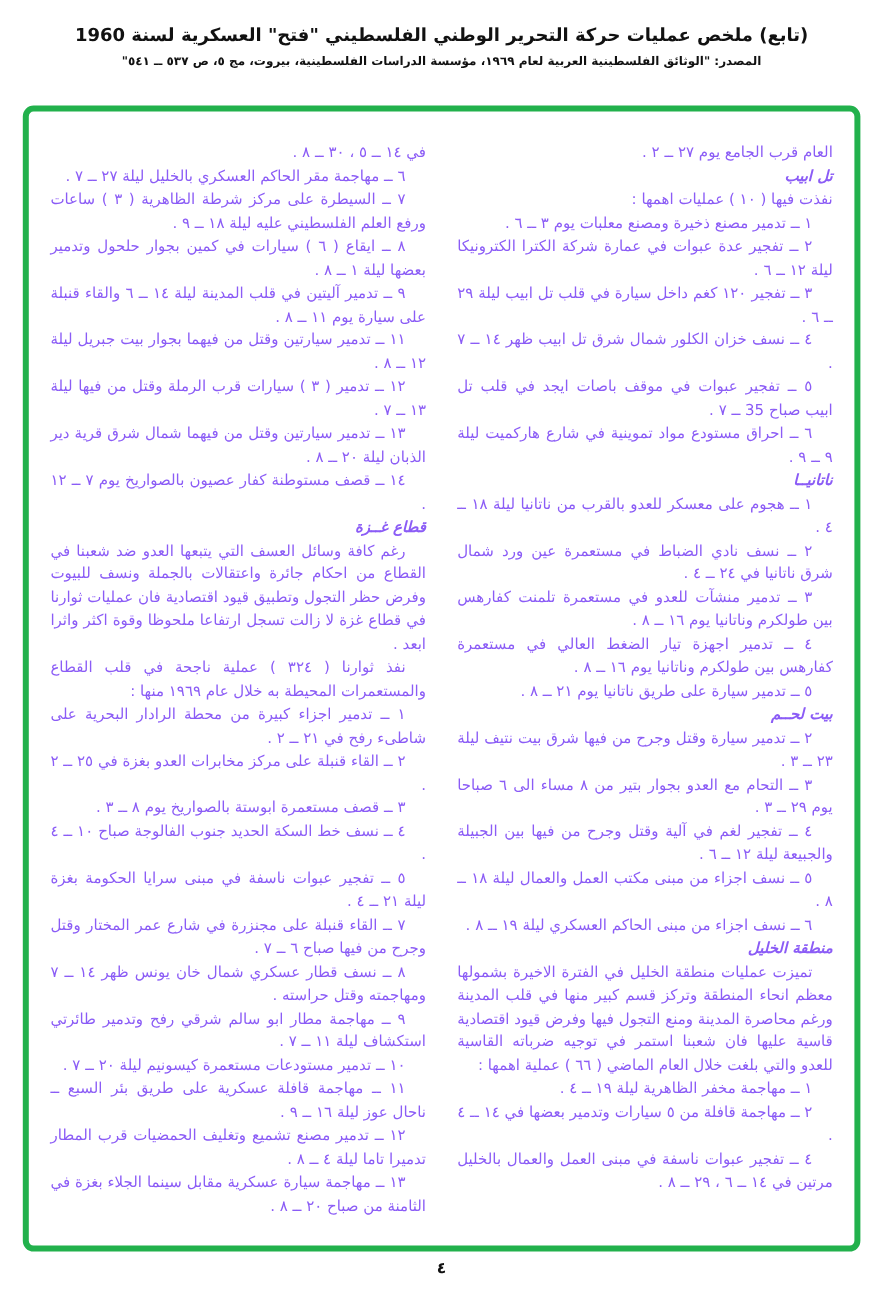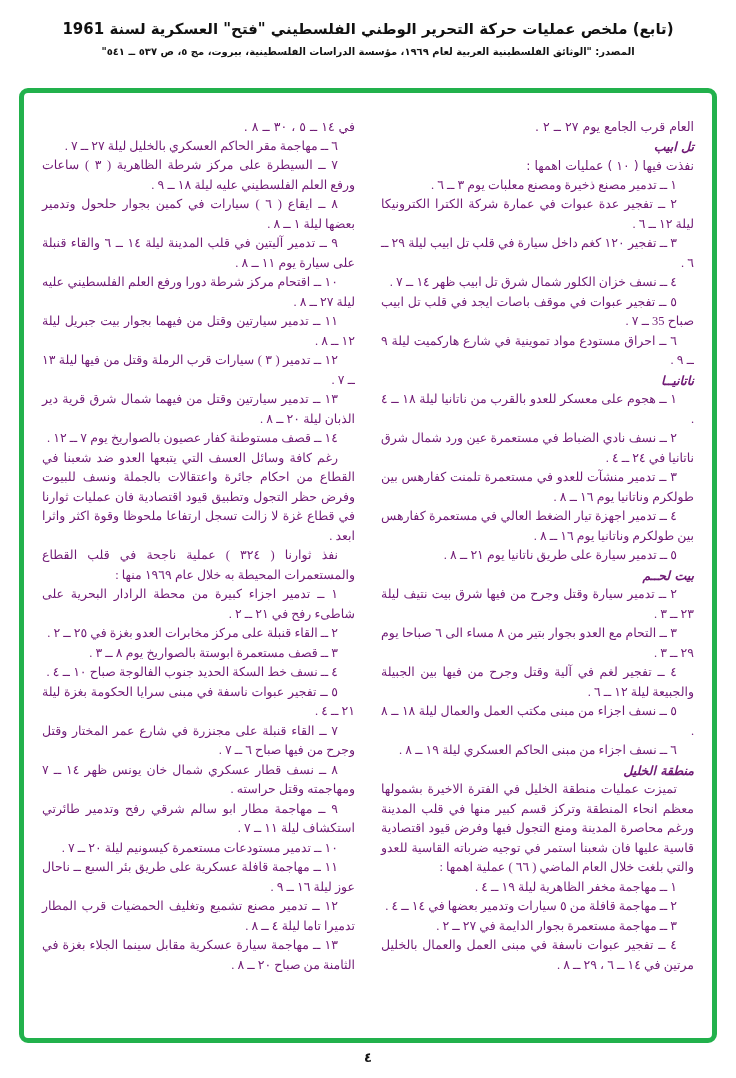--- a/index.html
+++ b/index.html
@@ -49,30 +49,29 @@
     direction: rtl;
     gap: 26px;
     padding: 24px 18px 0 18px;
   }
   .column {
     flex: 1;
     direction: rtl;
     text-align: justify;
     font-size: 12.5px;
     line-height: 19.5px;
-    color: #701a75;
+    color: #8b5cf6;
   }
   .column p {
     margin: 0;
     padding: 0;
   }
   .column p.item,
   .column p.para {
     text-indent: 17px;
-    font-family: Liberation Serif, serif;
   }
   .column p.heading {
     font-weight: bold;
     text-indent: 0;
     font-style: italic;
   }
   .column p.cont {
     text-indent: 0;
   }
   .page-number {
@@ -84,21 +83,21 @@
     font-size: 13px;
     font-weight: bold;
     color: #111;
   }
 </style>
 </head>
 <body>
 
 <div class="page">
 
-  <div class="doc-title">(تابع) ملخص عمليات حركة التحرير الوطني الفلسطيني "فتح" العسكرية لسنة 1961</div>
+  <div class="doc-title">(تابع) ملخص عمليات حركة التحرير الوطني الفلسطيني "فتح" العسكرية لسنة 1960</div>
 
   <div class="doc-source">المصدر: "الوثائق الفلسطينية العربية لعام ١٩٦٩، مؤسسة الدراسات الفلسطينية، بيروت، مج ٥، ص ٥٣٧ ــ ٥٤١"</div>
 
   <div class="content-box">
     <div class="columns">
       <div class="column">
           <p class="cont">العام قرب الجامع يوم ٢٧ ــ ٢ .</p>
           <p class="heading">تل ابيب</p>
           <p class="cont">نفذت فيها ( ١٠ ) عمليات اهمها :</p>
           <p class="item">١ ــ تدمير مصنع ذخيرة ومصنع معلبات يوم ٣ ــ ٦ .</p>
@@ -116,34 +115,33 @@
           <p class="heading">بيت لحــم</p>
           <p class="item">٢ ــ تدمير سيارة وقتل وجرح من فيها شرق بيت نتيف ليلة ٢٣ ــ ٣ .</p>
           <p class="item">٣ ــ التحام مع العدو بجوار بتير من ٨ مساء الى ٦ صباحا يوم ٢٩ ــ ٣ .</p>
           <p class="item">٤ ــ تفجير لغم في آلية وقتل وجرح من فيها بين الجبيلة والجبيعة ليلة ١٢ ــ ٦ .</p>
           <p class="item">٥ ــ نسف اجزاء من مبنى مكتب العمل والعمال ليلة ١٨ ــ ٨ .</p>
           <p class="item">٦ ــ نسف اجزاء من مبنى الحاكم العسكري ليلة ١٩ ــ ٨ .</p>
           <p class="heading">منطقة الخليل</p>
           <p class="para">تميزت عمليات منطقة الخليل في الفترة الاخيرة بشمولها معظم انحاء المنطقة وتركز قسم كبير منها في قلب المدينة ورغم محاصرة المدينة ومنع التجول فيها وفرض قيود اقتصادية قاسية عليها فان شعبنا استمر في توجيه ضرباته القاسية للعدو والتي بلغت خلال العام الماضي ( ٦٦ ) عملية اهمها :</p>
           <p class="item">١ ــ مهاجمة مخفر الظاهرية ليلة ١٩ ــ ٤ .</p>
           <p class="item">٢ ــ مهاجمة قافلة من ٥ سيارات وتدمير بعضها في ١٤ ــ ٤ .</p>
-          <p class="item">٣ ــ مهاجمة مستعمرة بجوار الدايمة في ٢٧ ــ ٢ .</p>
           <p class="item">٤ ــ تفجير عبوات ناسفة في مبنى العمل والعمال بالخليل مرتين في ١٤ ــ ٦ ، ٢٩ ــ ٨ .</p>
         </div>
       <div class="column">
           <p class="cont">في ١٤ ــ ٥ ، ٣٠ ــ ٨ .</p>
           <p class="item">٦ ــ مهاجمة مقر الحاكم العسكري بالخليل ليلة ٢٧ ــ ٧ .</p>
           <p class="item">٧ ــ السيطرة على مركز شرطة الظاهرية ( ٣ ) ساعات ورفع العلم الفلسطيني عليه ليلة ١٨ ــ ٩ .</p>
           <p class="item">٨ ــ ايقاع ( ٦ ) سيارات في كمين بجوار حلحول وتدمير بعضها ليلة ١ ــ ٨ .</p>
           <p class="item">٩ ــ تدمير آليتين في قلب المدينة ليلة ١٤ ــ ٦ والقاء قنبلة على سيارة يوم ١١ ــ ٨ .</p>
-          <p class="item">١٠ ــ اقتحام مركز شرطة دورا ورفع العلم الفلسطيني عليه ليلة ٢٧ ــ ٨ .</p>
           <p class="item">١١ ــ تدمير سيارتين وقتل من فيهما بجوار بيت جبريل ليلة ١٢ ــ ٨ .</p>
           <p class="item">١٢ ــ تدمير ( ٣ ) سيارات قرب الرملة وقتل من فيها ليلة ١٣ ــ ٧ .</p>
           <p class="item">١٣ ــ تدمير سيارتين وقتل من فيهما شمال شرق قرية دير الذبان ليلة ٢٠ ــ ٨ .</p>
           <p class="item">١٤ ــ قصف مستوطنة كفار عصيون بالصواريخ يوم ٧ ــ ١٢ .</p>
+          <p class="heading">قطاع غــزة</p>
           <p class="para">رغم كافة وسائل العسف التي يتبعها العدو ضد شعبنا في القطاع من احكام جائرة واعتقالات بالجملة ونسف للبيوت وفرض حظر التجول وتطبيق قيود اقتصادية فان عمليات ثوارنا في قطاع غزة لا زالت تسجل ارتفاعا ملحوظا وقوة اكثر واثرا ابعد .</p>
           <p class="para">نفذ ثوارنا ( ٣٢٤ ) عملية ناجحة في قلب القطاع والمستعمرات المحيطة به خلال عام ١٩٦٩ منها :</p>
           <p class="item">١ ــ تدمير اجزاء كبيرة من محطة الرادار البحرية على شاطىء رفح في ٢١ ــ ٢ .</p>
           <p class="item">٢ ــ القاء قنبلة على مركز مخابرات العدو بغزة في ٢٥ ــ ٢ .</p>
           <p class="item">٣ ــ قصف مستعمرة ابوستة بالصواريخ يوم ٨ ــ ٣ .</p>
           <p class="item">٤ ــ نسف خط السكة الحديد جنوب الفالوجة صباح ١٠ ــ ٤ .</p>
           <p class="item">٥ ــ تفجير عبوات ناسفة في مبنى سرايا الحكومة بغزة ليلة ٢١ ــ ٤ .</p>
           <p class="item">٧ ــ القاء قنبلة على مجنزرة في شارع عمر المختار وقتل وجرح من فيها صباح ٦ ــ ٧ .</p>
           <p class="item">٨ ــ نسف قطار عسكري شمال خان يونس ظهر ١٤ ــ ٧ ومهاجمته وقتل حراسته .</p>
           <p class="item">٩ ــ مهاجمة مطار ابو سالم شرقي رفح وتدمير طائرتي استكشاف ليلة ١١ ــ ٧ .</p>

